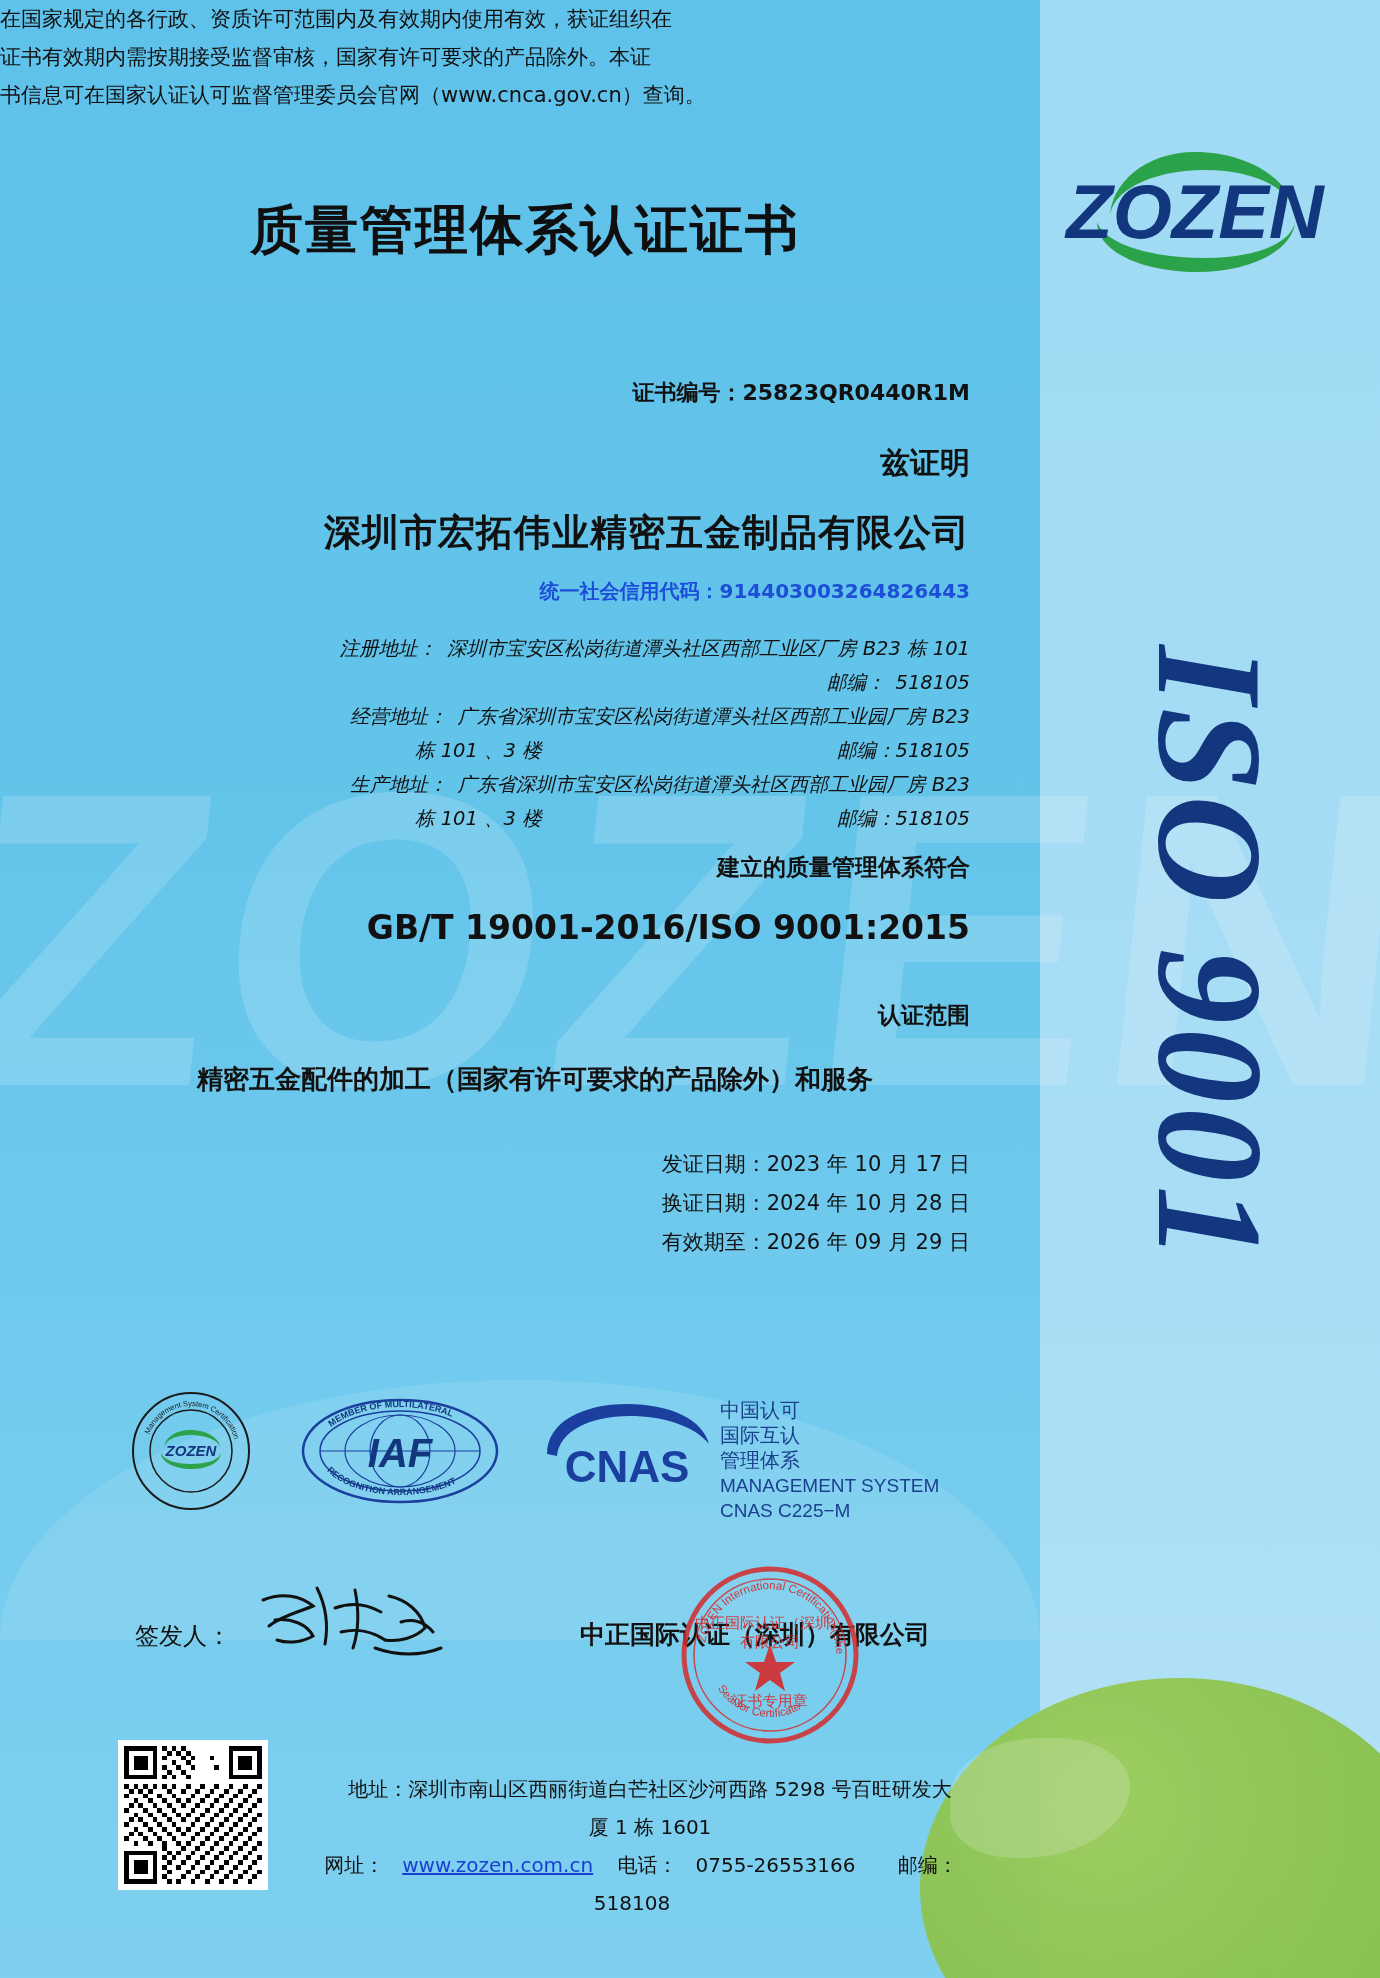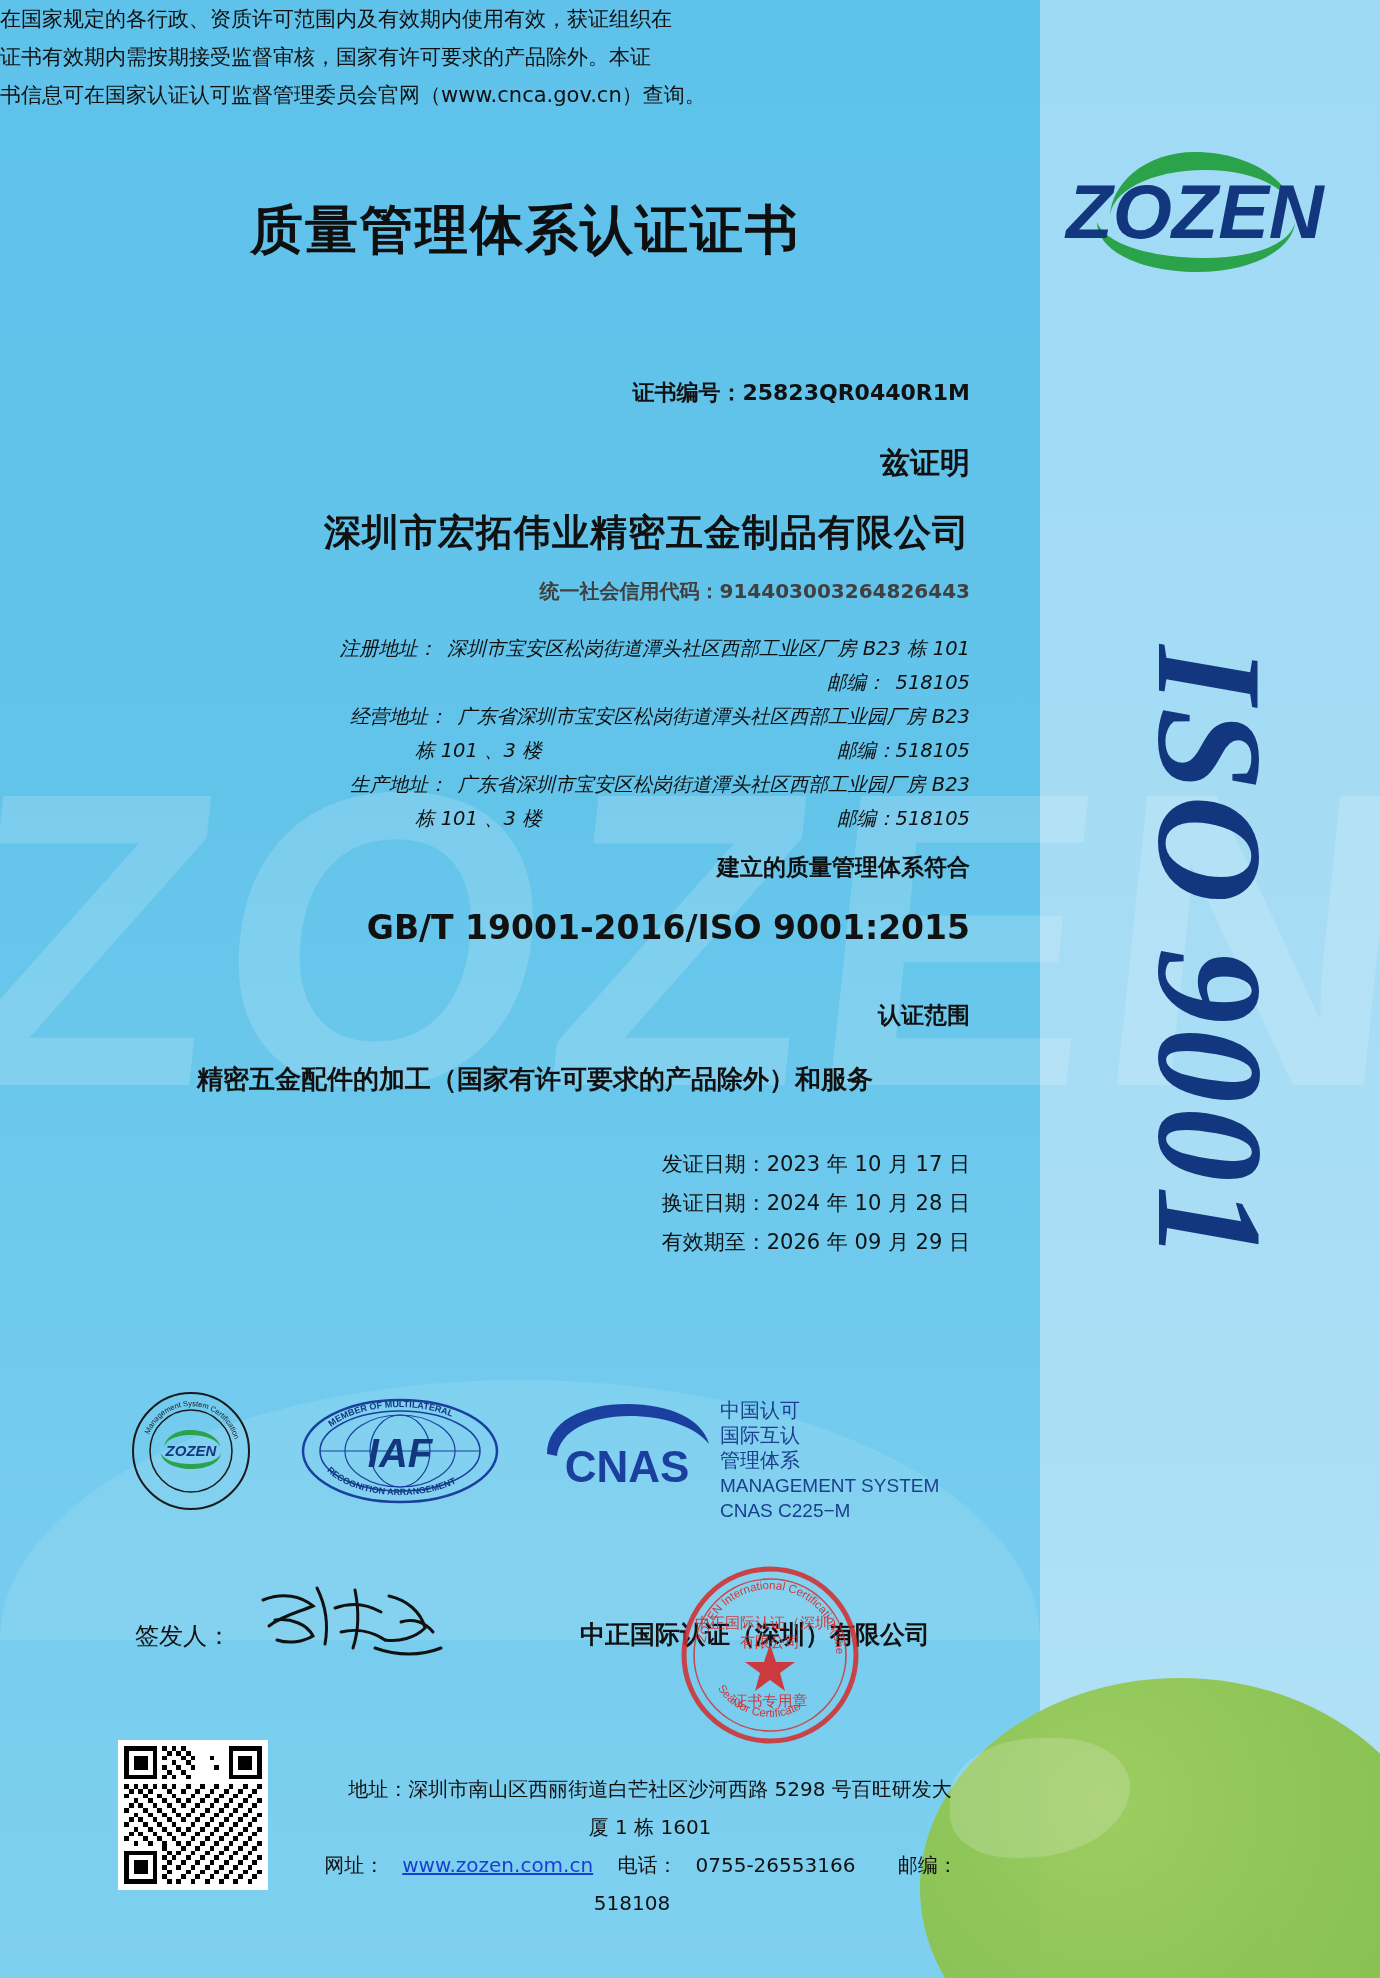--- a/index.html
+++ b/index.html
@@ -152,21 +152,21 @@
     font-size: 37px;
     font-weight: bold;
     color: #111;
     letter-spacing: 1px;
     font-family: "DejaVu Sans", "Liberation Sans", sans-serif;
   }
   .credit-code {
     top: 578px;
     font-size: 20px;
     font-weight: bold;
-    color: #404040;
+    color: #1d4ed8;
     font-family: "DejaVu Sans", "Liberation Sans", sans-serif;
   }
   .addresses {
     top: 632px;
     font-size: 19.5px;
     color: #111;
     line-height: 34px;
     font-family: "DejaVu Sans", "Liberation Sans", sans-serif;
     font-style: italic;
   }

